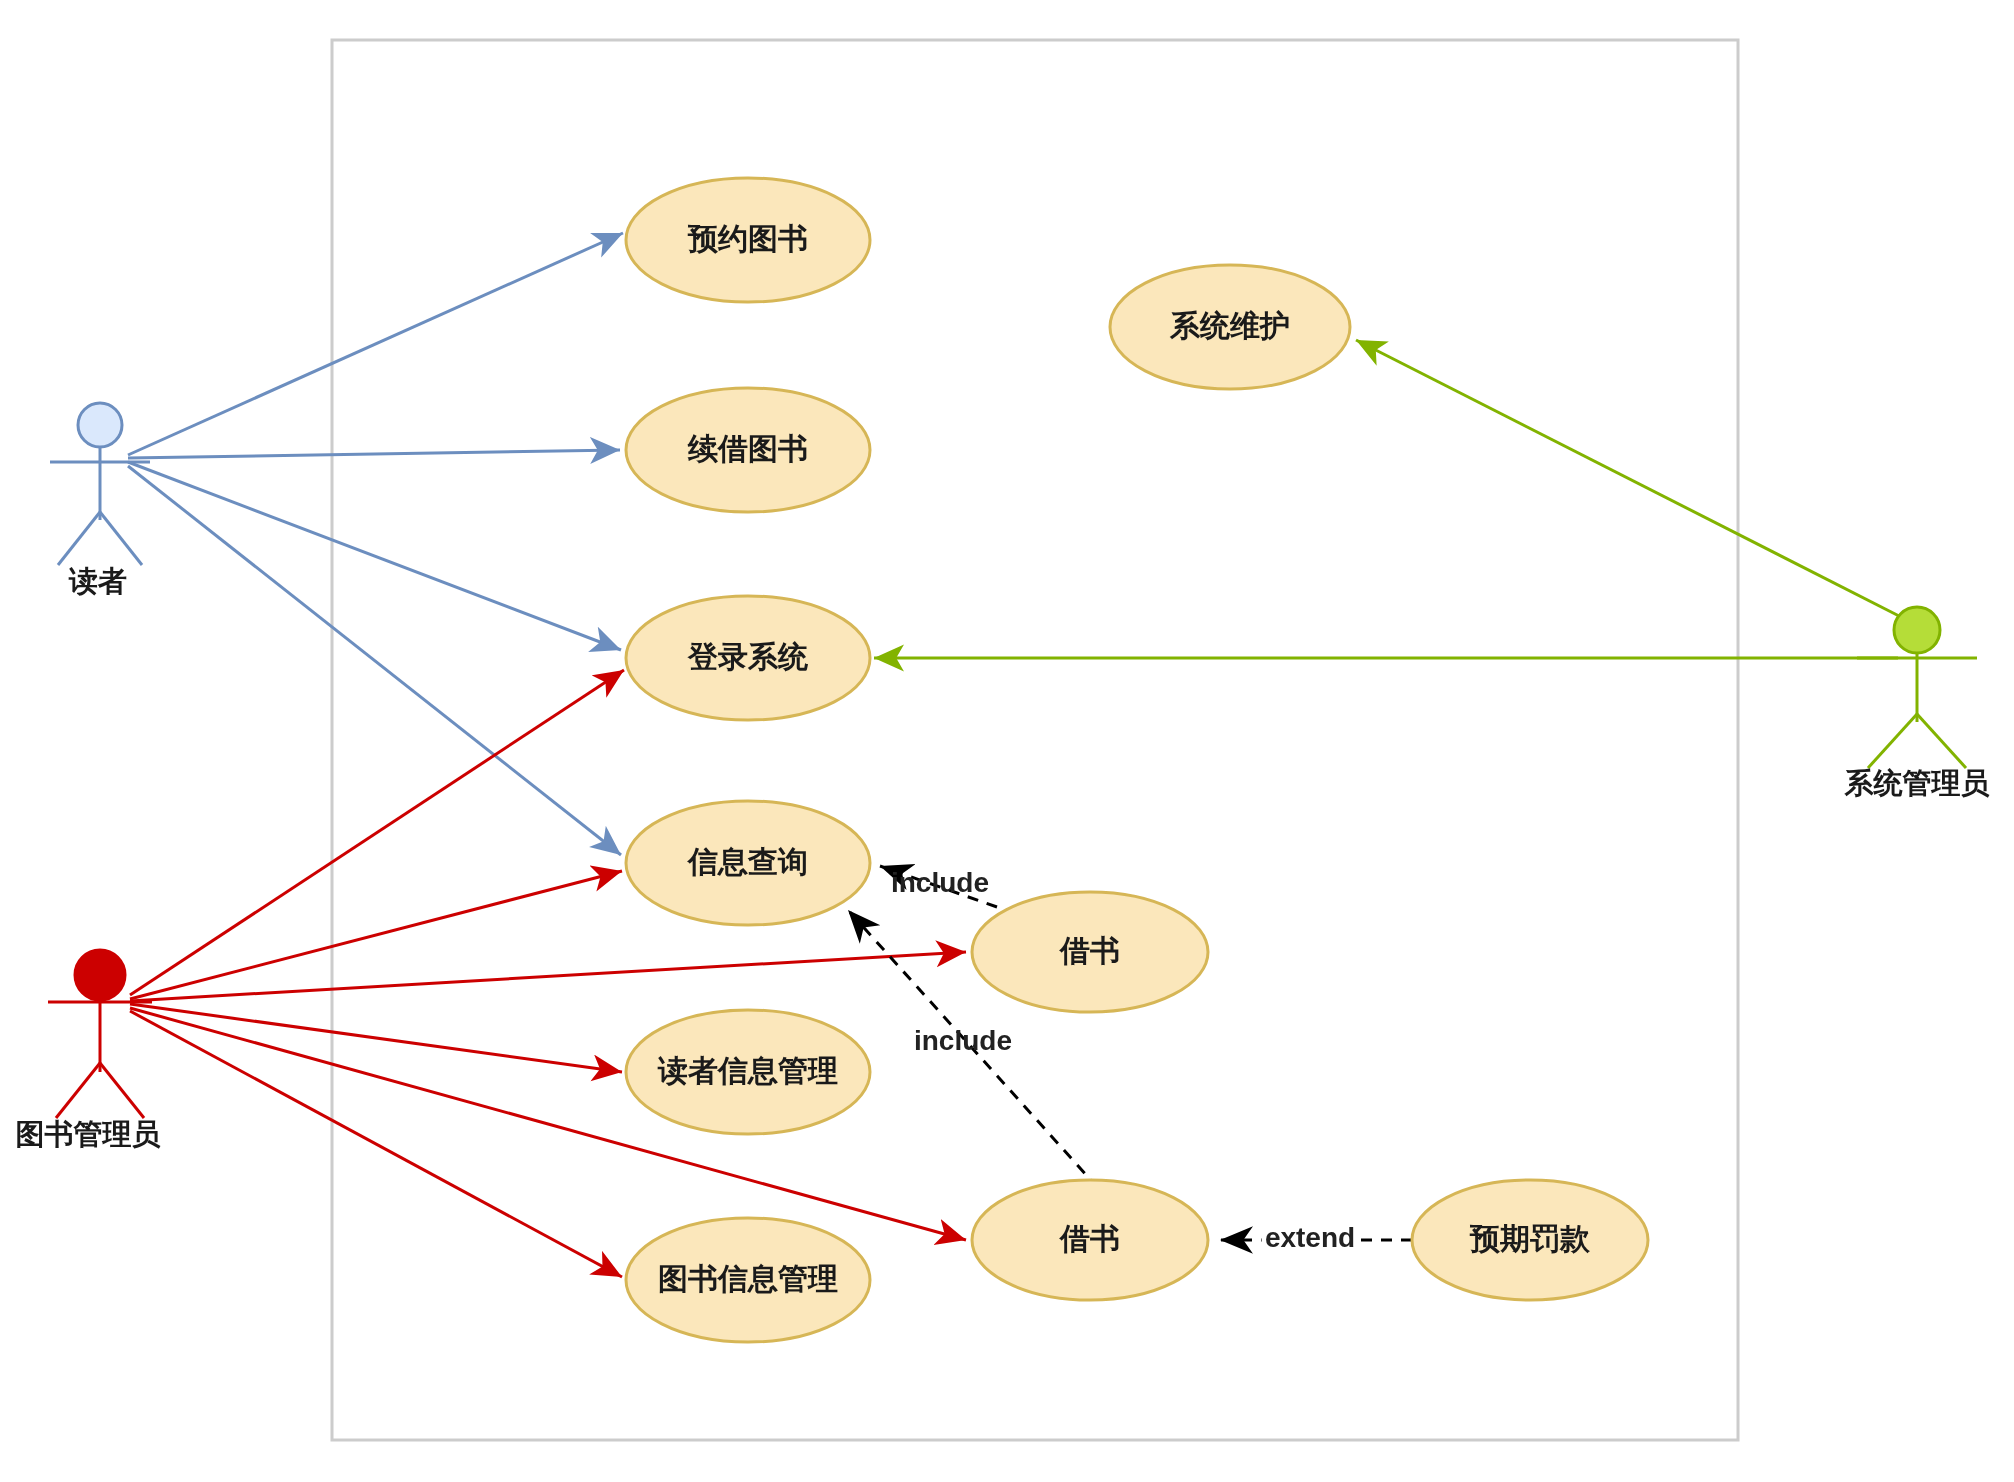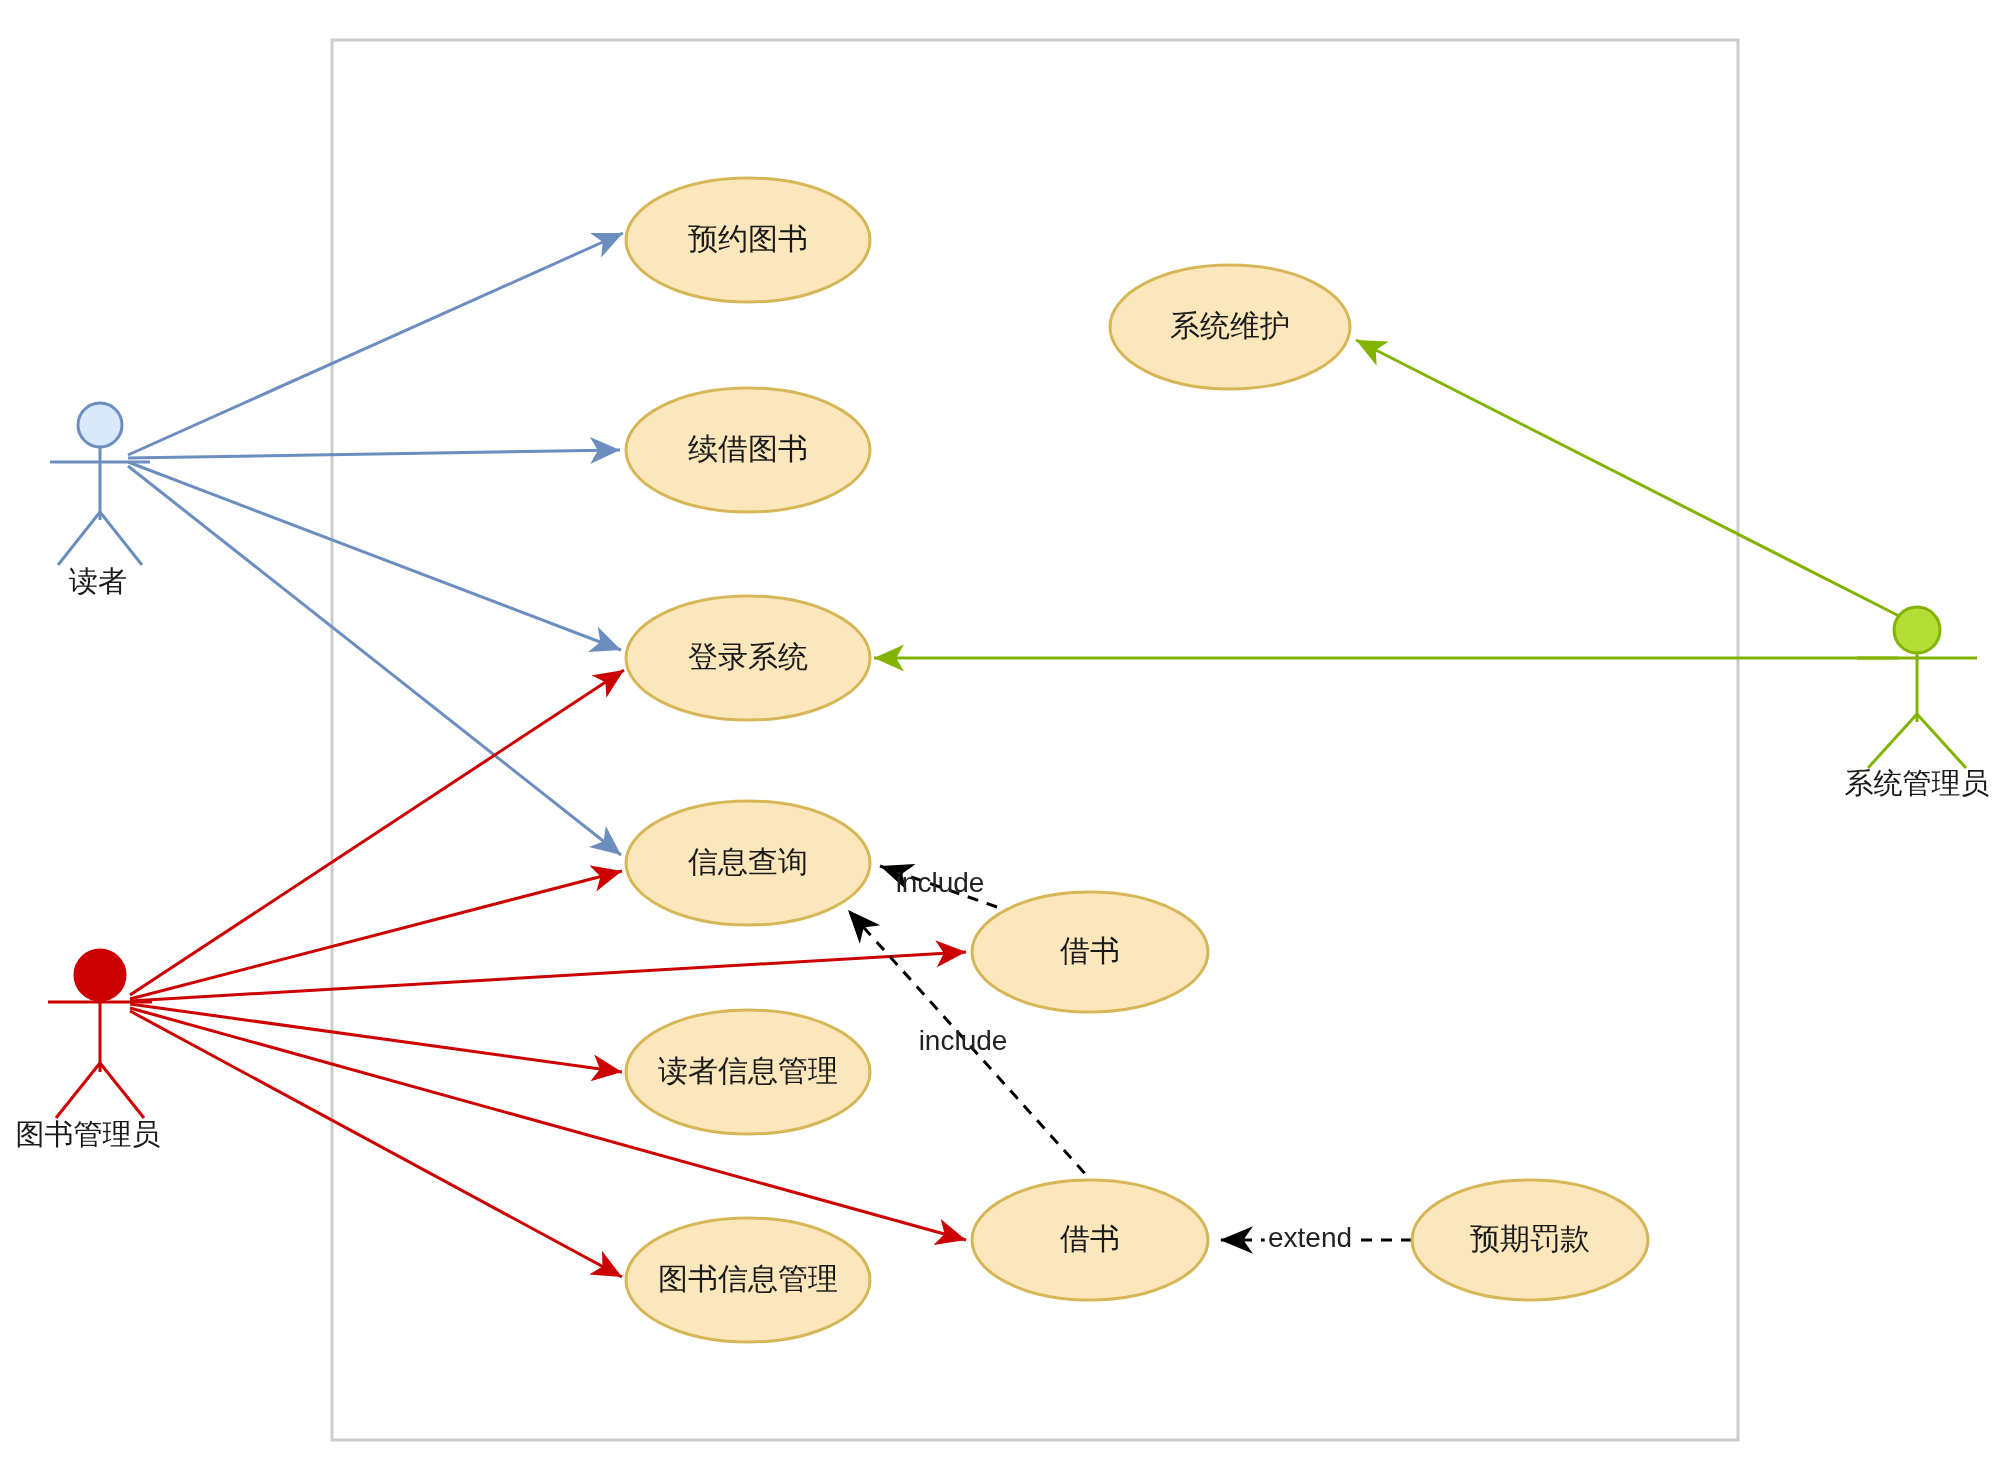--- a/index.html
+++ b/index.html
@@ -7,20 +7,21 @@
     padding: 0;
     background: #ffffff;
   }
   #canvas {
     position: relative;
     width: 2014px;
     height: 1466px;
     background: #ffffff;
     font-family: "Liberation Sans", "DejaVu Sans", sans-serif;
     overflow: hidden;
+    font-weight: bold;
   }
   #diagram-svg {
     position: absolute;
     left: 0;
     top: 0;
     width: 2014px;
     height: 1482px;
   }
   .uc-label {
     font-size: 30px;

